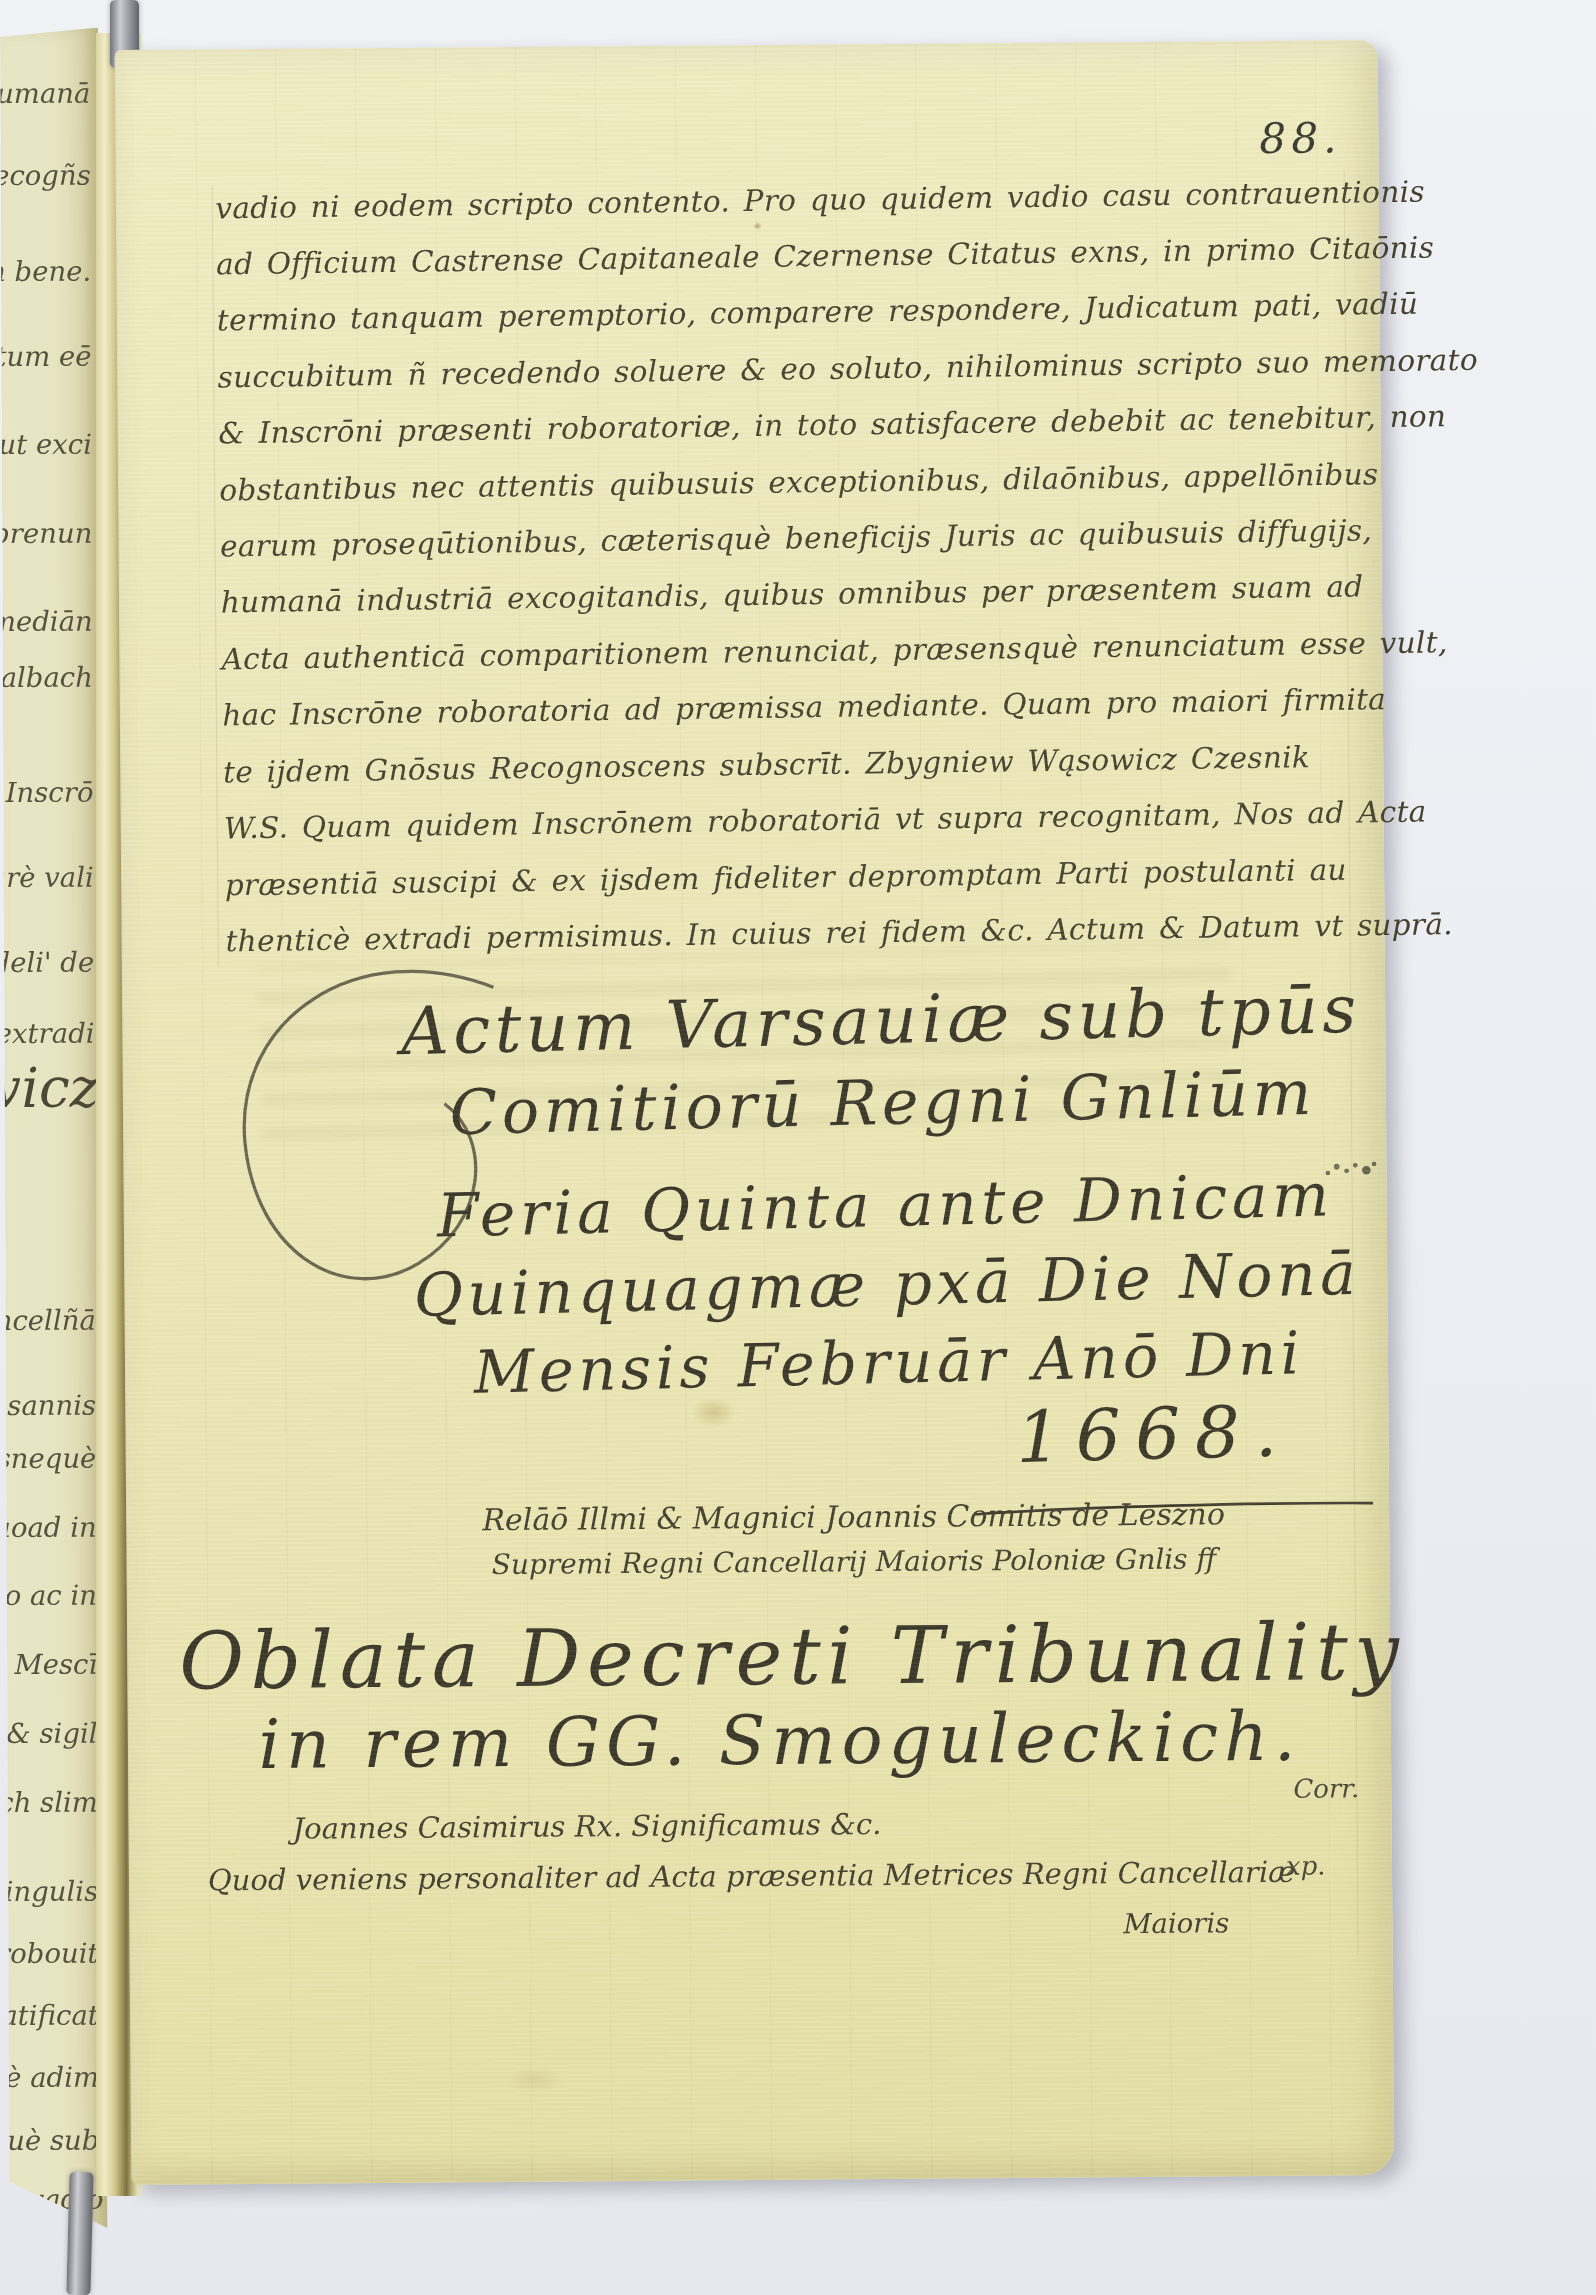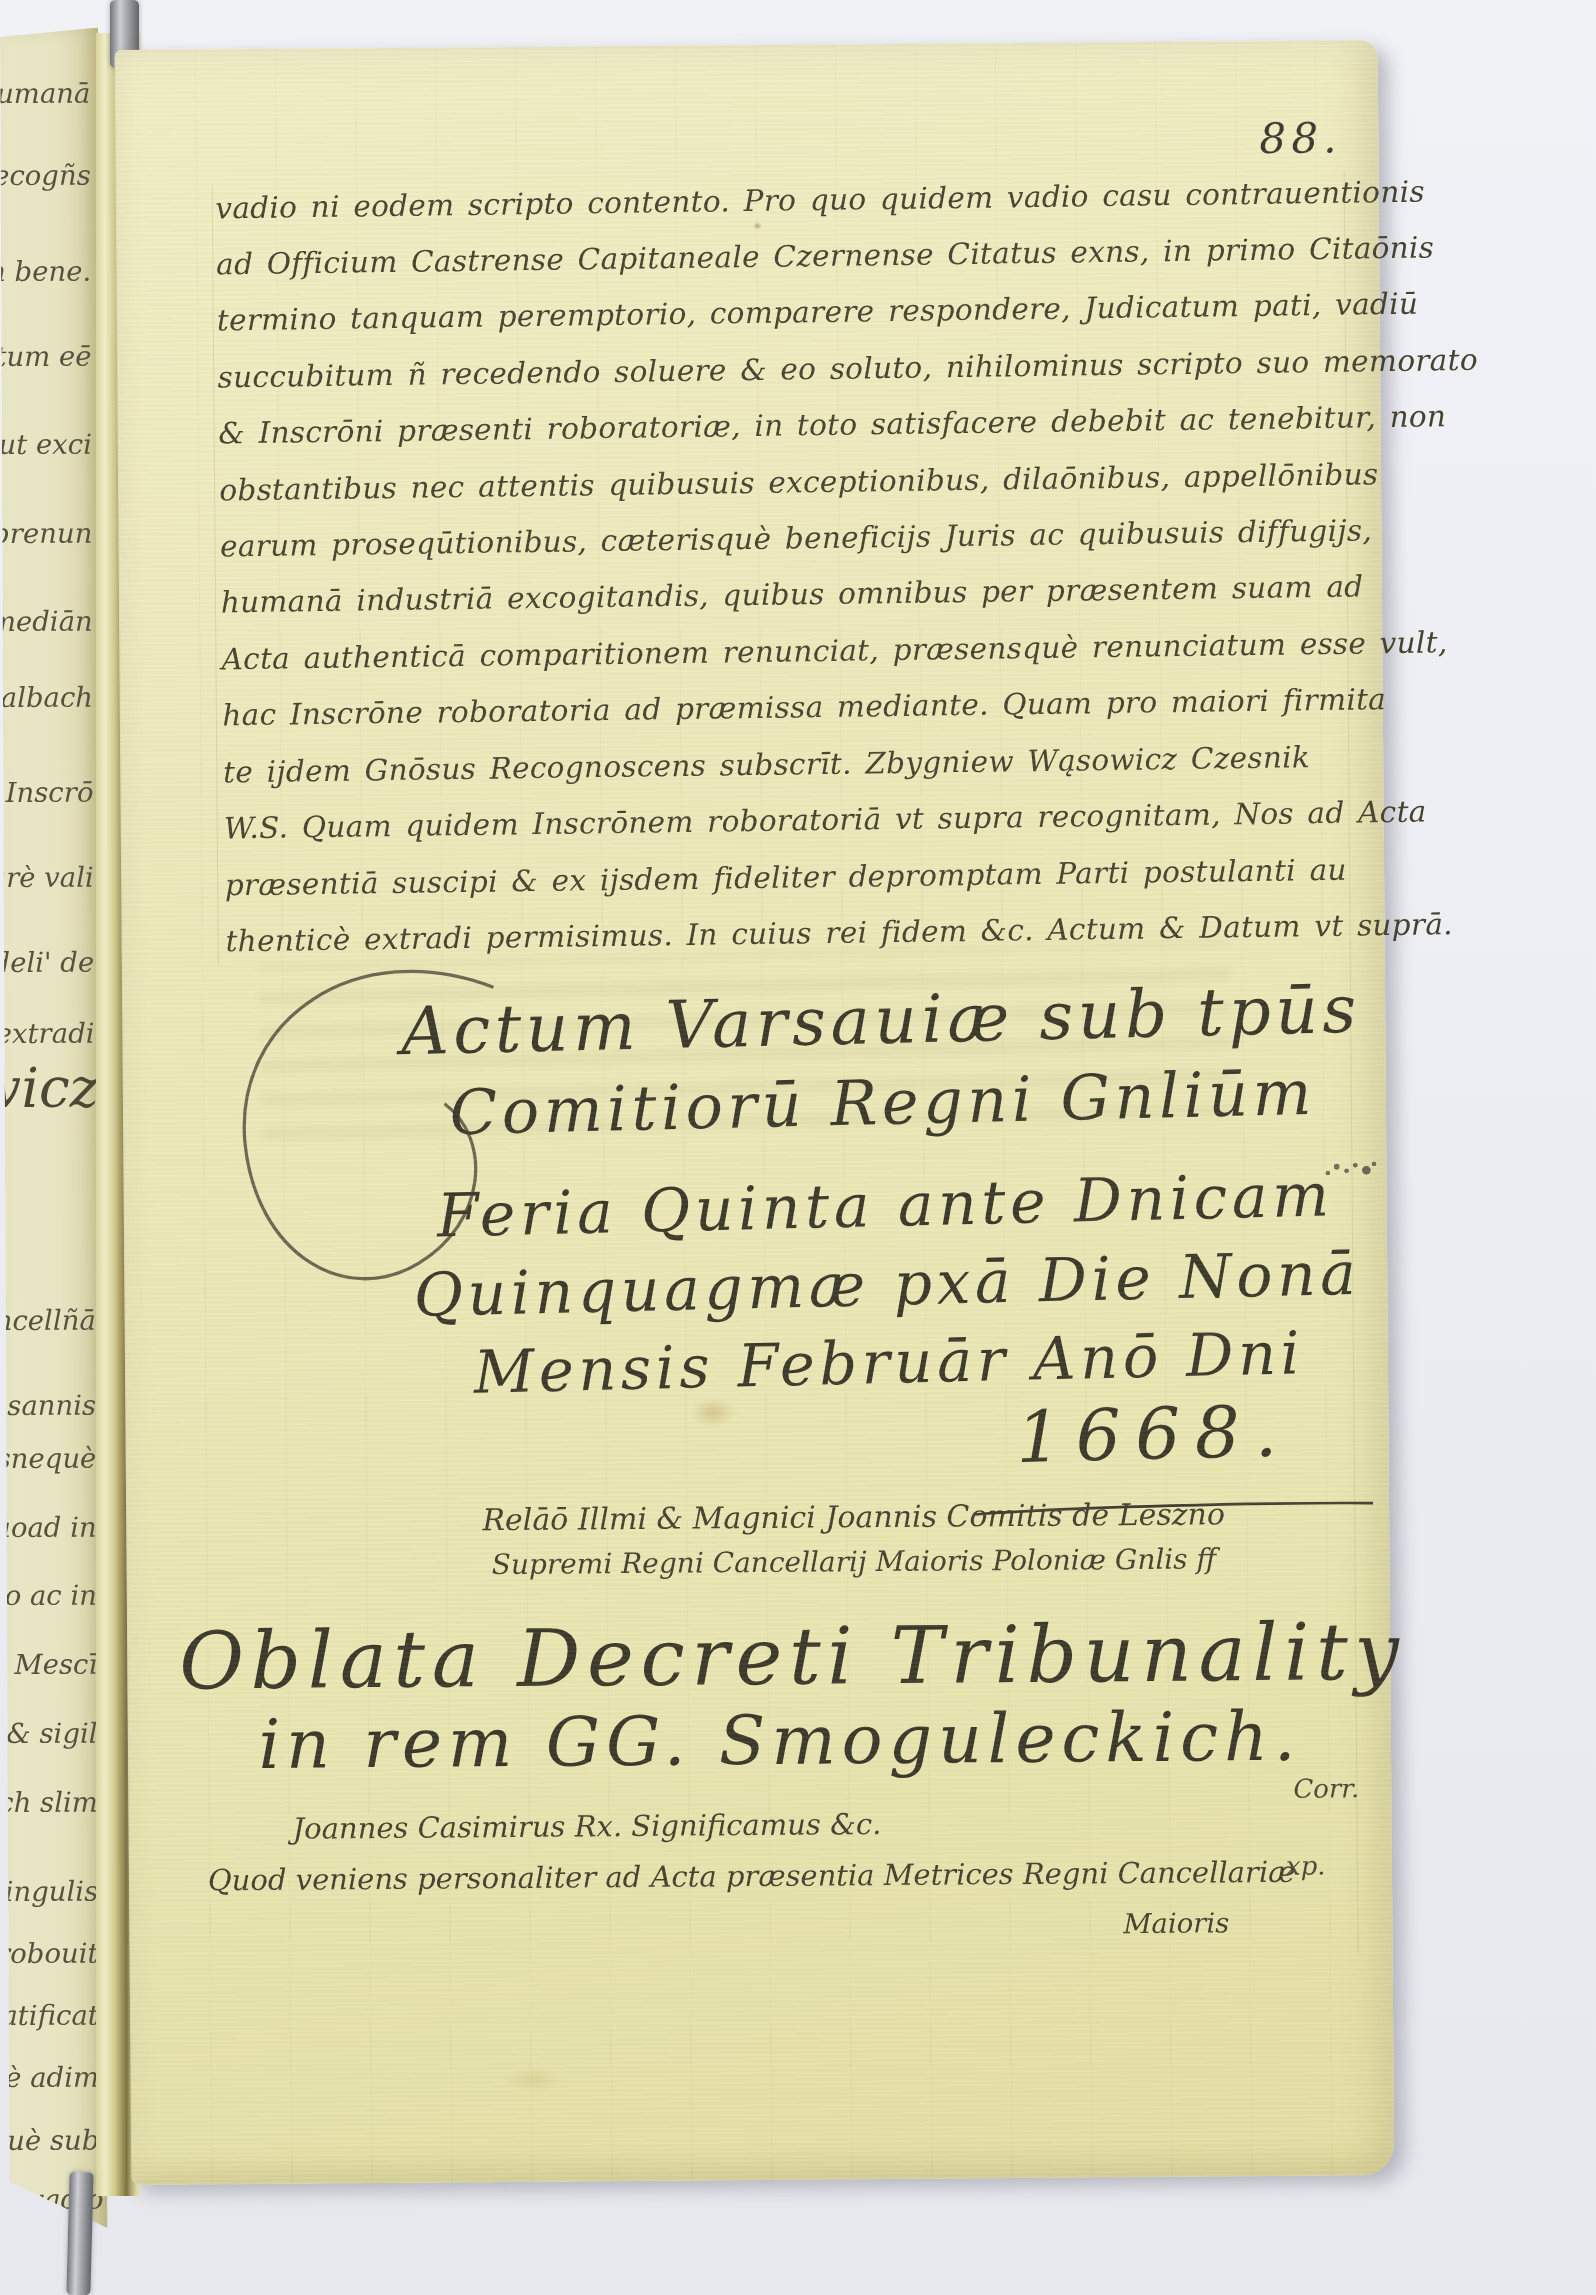--- a/index.html
+++ b/index.html
@@ -82,21 +82,21 @@
 <body>
 
 <div class="left-page-strip">
   <span class="frag" style="top:52px">humanā</span>
   <span class="frag" style="top:134px">Recogñs</span>
   <span class="frag" style="top:230px">am bene.</span>
   <span class="frag" style="top:315px">ratum eē</span>
   <span class="frag" style="top:403px">r aut exci</span>
   <span class="frag" style="top:492px">Abrenun</span>
   <span class="frag" style="top:580px">a mediān</span>
-  <span class="frag" style="top:656px">albach</span>
+  <span class="frag" style="top:636px">albach</span>
   <span class="frag" style="top:751px">em Inscrō</span>
   <span class="frag" style="top:836px">Jurè vali</span>
   <span class="frag" style="top:921px">deli' de</span>
   <span class="frag" style="top:992px">extradi</span>
   <span class="frag" style="top:1033px;right:3.9px;font-size:55px;color:#4c4836">owicz</span>
   <span class="frag" style="top:1279px">Cancellñā</span>
   <span class="frag" style="top:1364px">sannis</span>
   <span class="frag" style="top:1417px">tisnequè</span>
   <span class="frag" style="top:1486px">quoad in</span>
   <span class="frag" style="top:1554px">do ac in</span>

